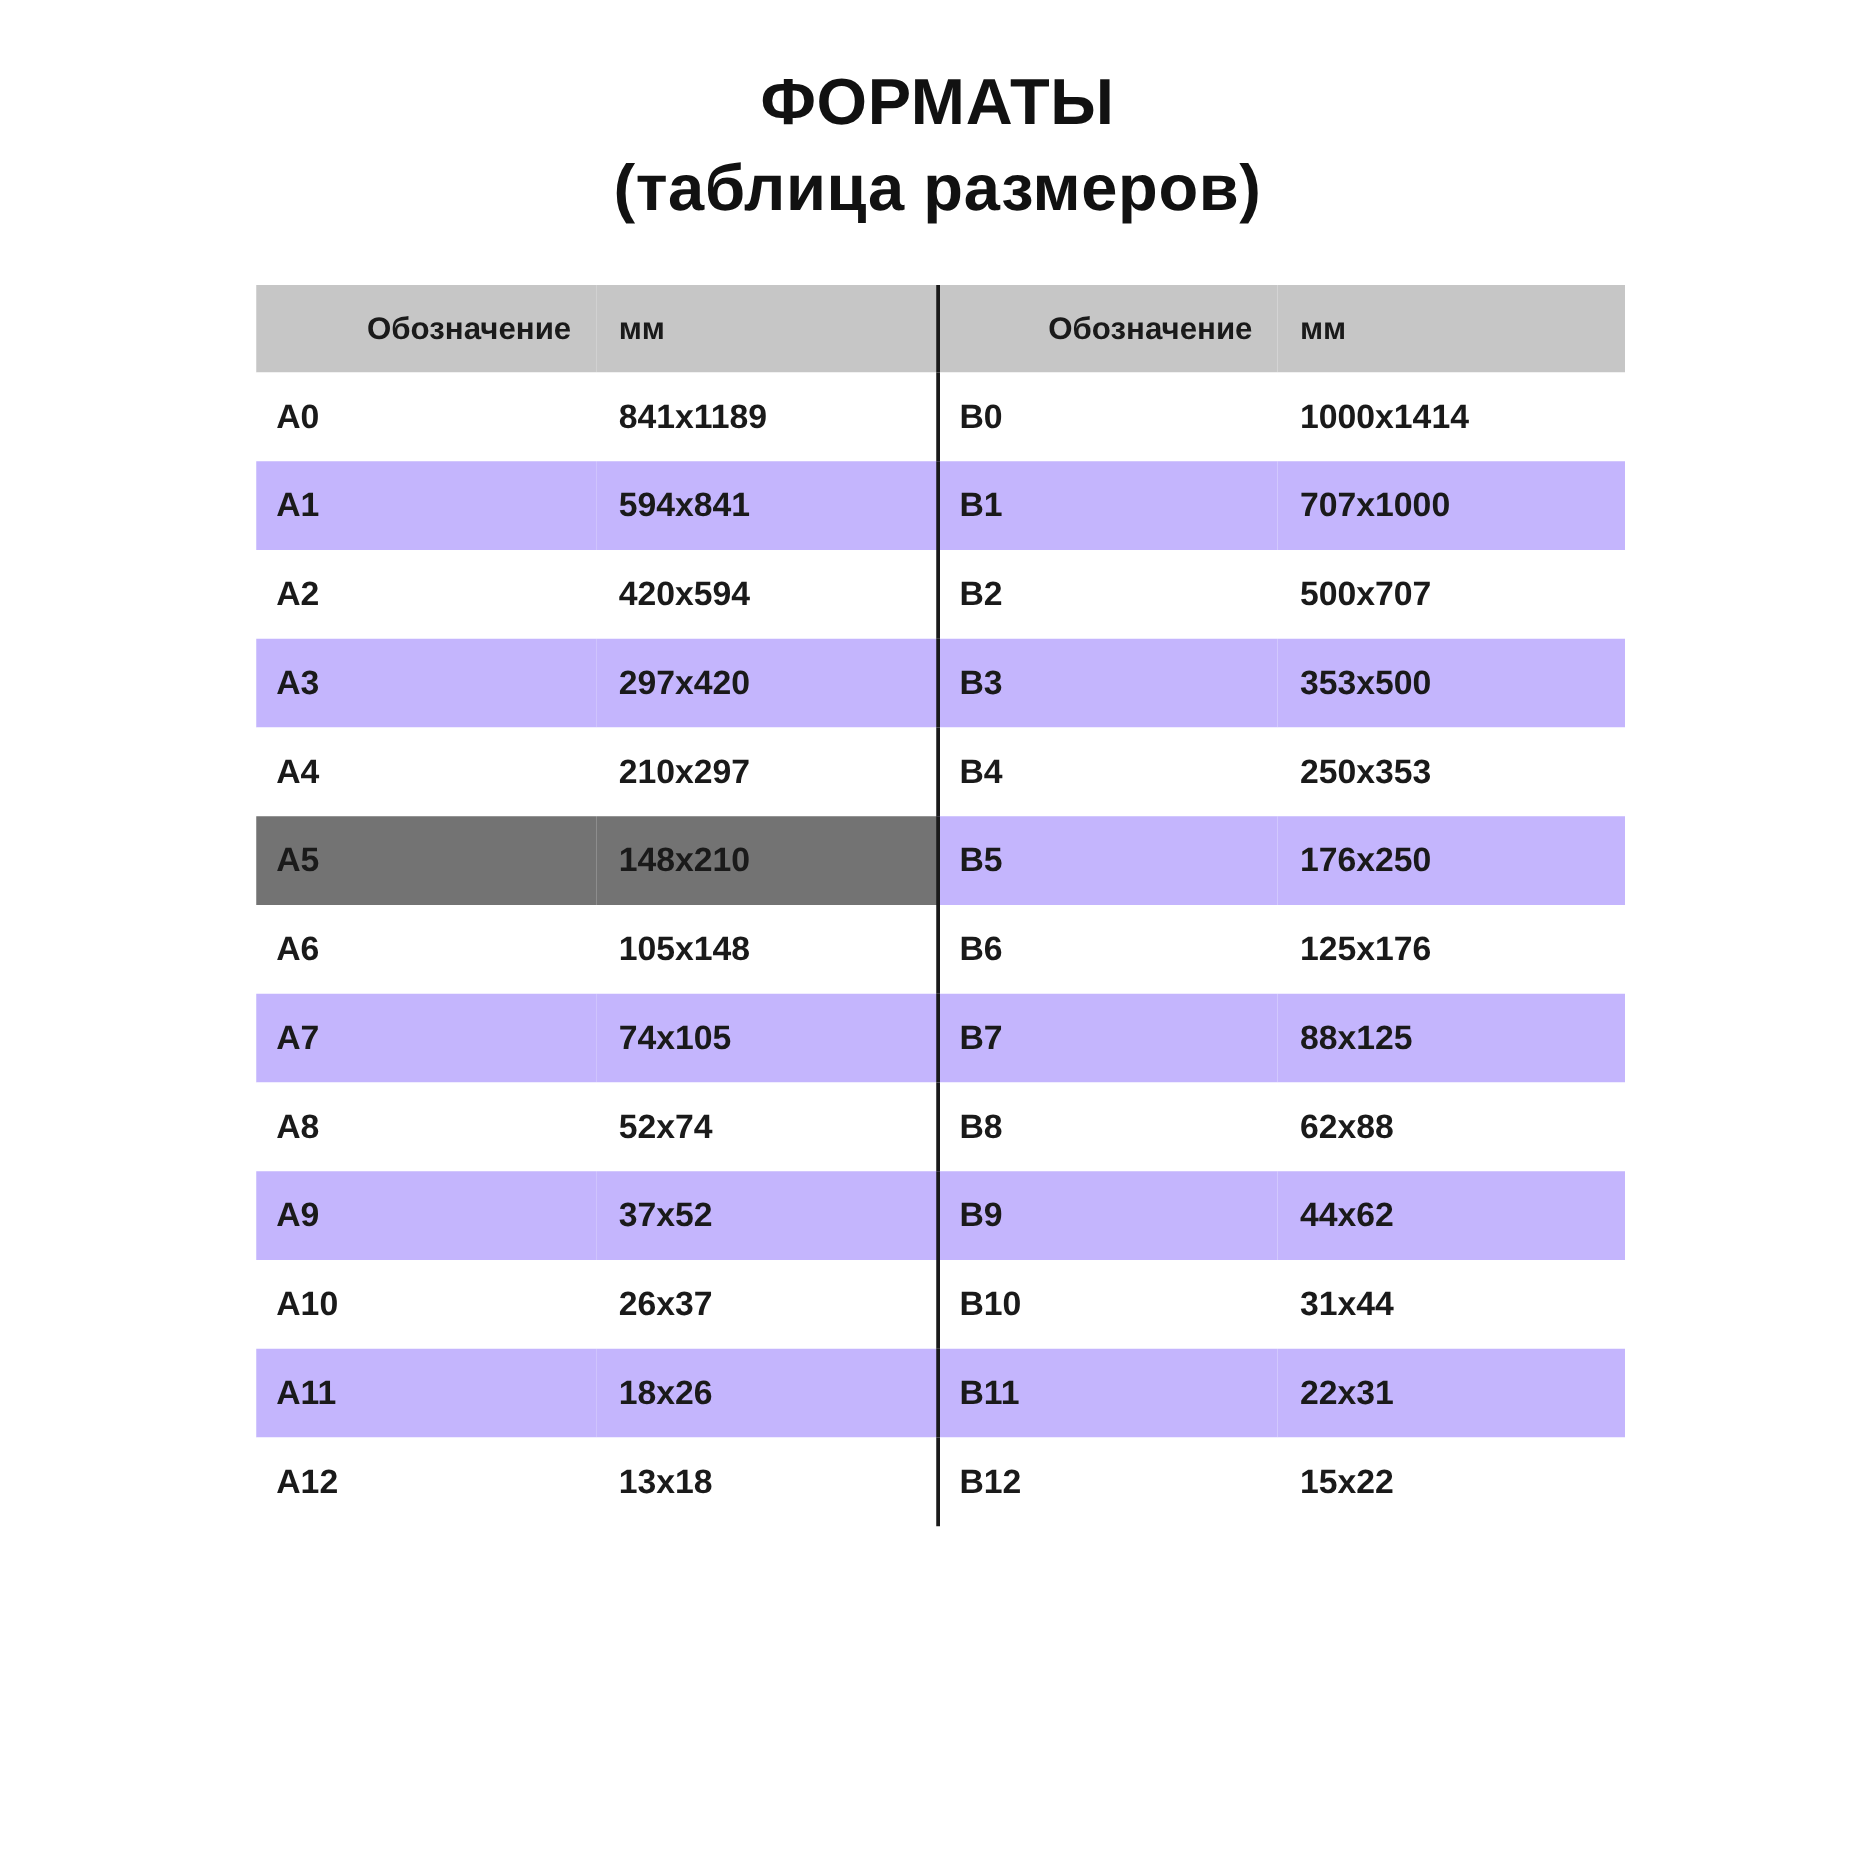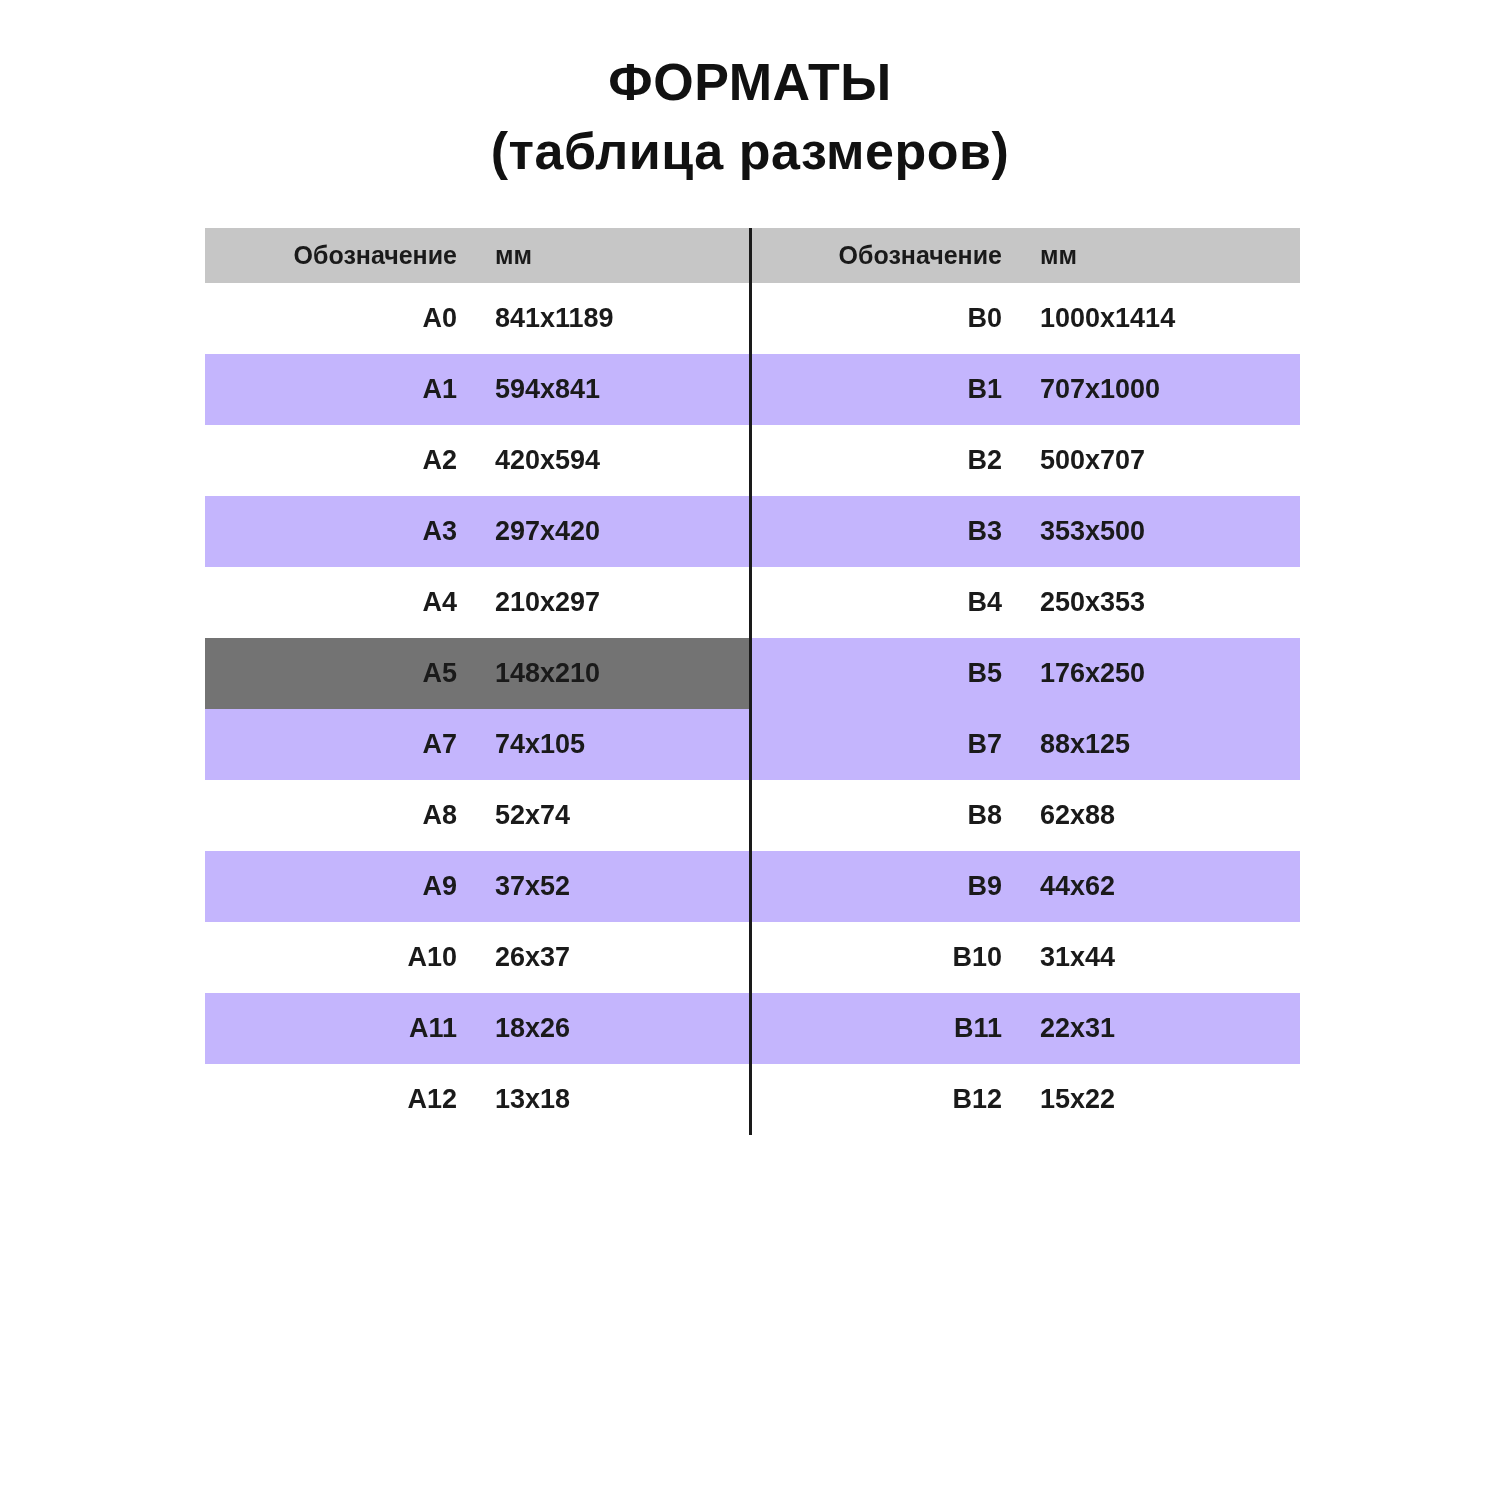--- a/index.html
+++ b/index.html
@@ -60,21 +60,21 @@
     padding-right: 0;
   }
   .grouphead td.gb {
     text-align: center;
   }
 
   .colhead td {
     background: #c6c6c6;
     font-size: 25px;
     color: #1a1a1a;
-    height: 55px;
+    height: 70px;
     padding: 0 16px;
     vertical-align: middle;
   }
   .colhead td.code {
     text-align: right;
     padding-right: 20px;
   }
   .colhead td.mm {
     text-align: left;
     padding-left: 18px;
@@ -87,21 +87,21 @@
     height: 71px;
     font-size: 27px;
     padding: 0 16px;
     vertical-align: middle;
     background: #ffffff;
   }
   tbody tr.alt td {
     background: #c4b5fd;
   }
   td.code {
-    text-align: right;
+    text-align: left;
     font-weight: bold;
     padding-right: 20px;
   }
   td.mm {
     text-align: left;
     padding-left: 18px;
     font-weight: bold;
     margin-top: 19px;
   }
   td.sep-left {
@@ -167,20 +167,26 @@
             <td class="mm sep-left">210x297</td>
             <td class="code">B4</td>
             <td class="mm">250x353</td>
           </tr>
           <tr class="alt highlight">
             <td class="code hl">A5</td>
             <td class="mm sep-left hl">148x210</td>
             <td class="code">B5</td>
             <td class="mm">176x250</td>
           </tr>
+          <tr>
+            <td class="code">A6</td>
+            <td class="mm sep-left">105x148</td>
+            <td class="code">B6</td>
+            <td class="mm">125x176</td>
+          </tr>
           <tr class="alt">
             <td class="code">A7</td>
             <td class="mm sep-left">74x105</td>
             <td class="code">B7</td>
             <td class="mm">88x125</td>
           </tr>
           <tr>
             <td class="code">A8</td>
             <td class="mm sep-left">52x74</td>
             <td class="code">B8</td>

